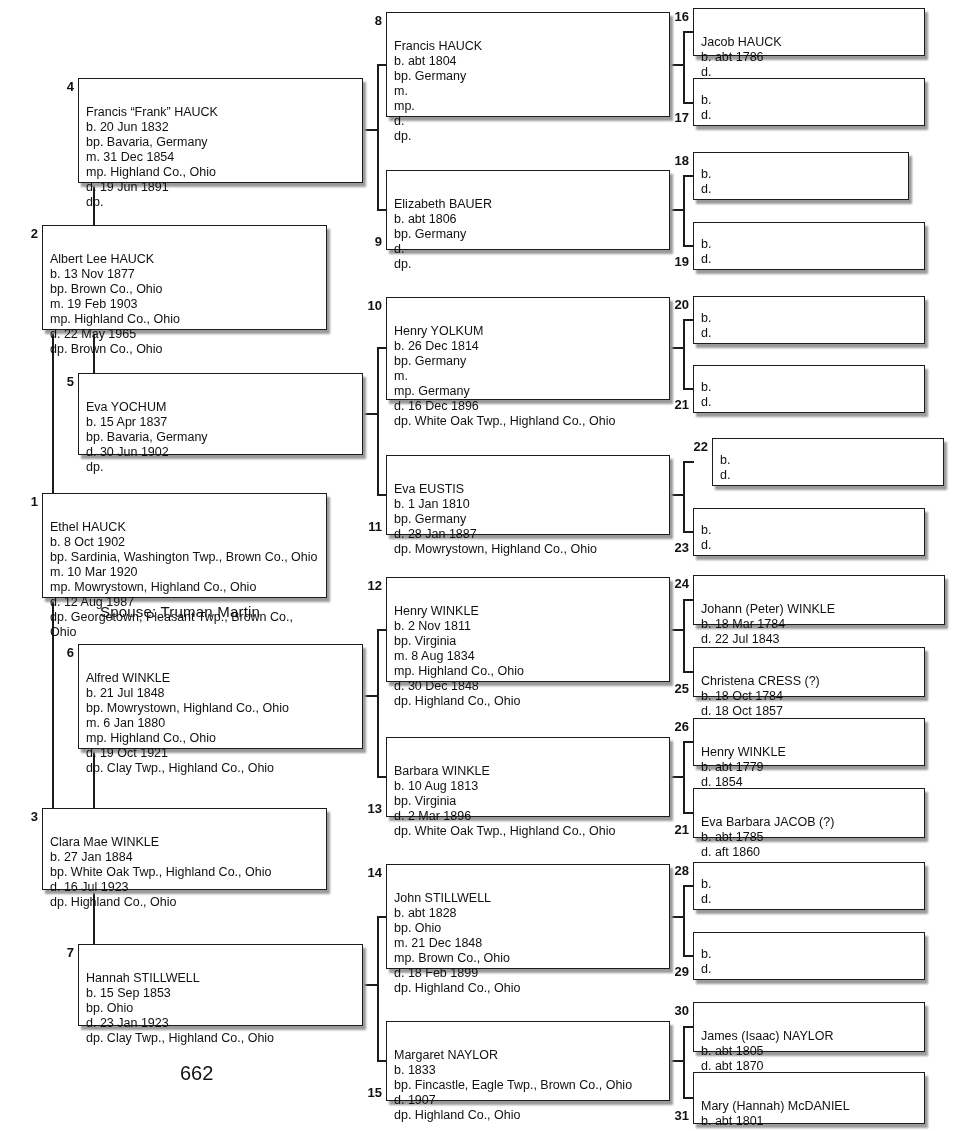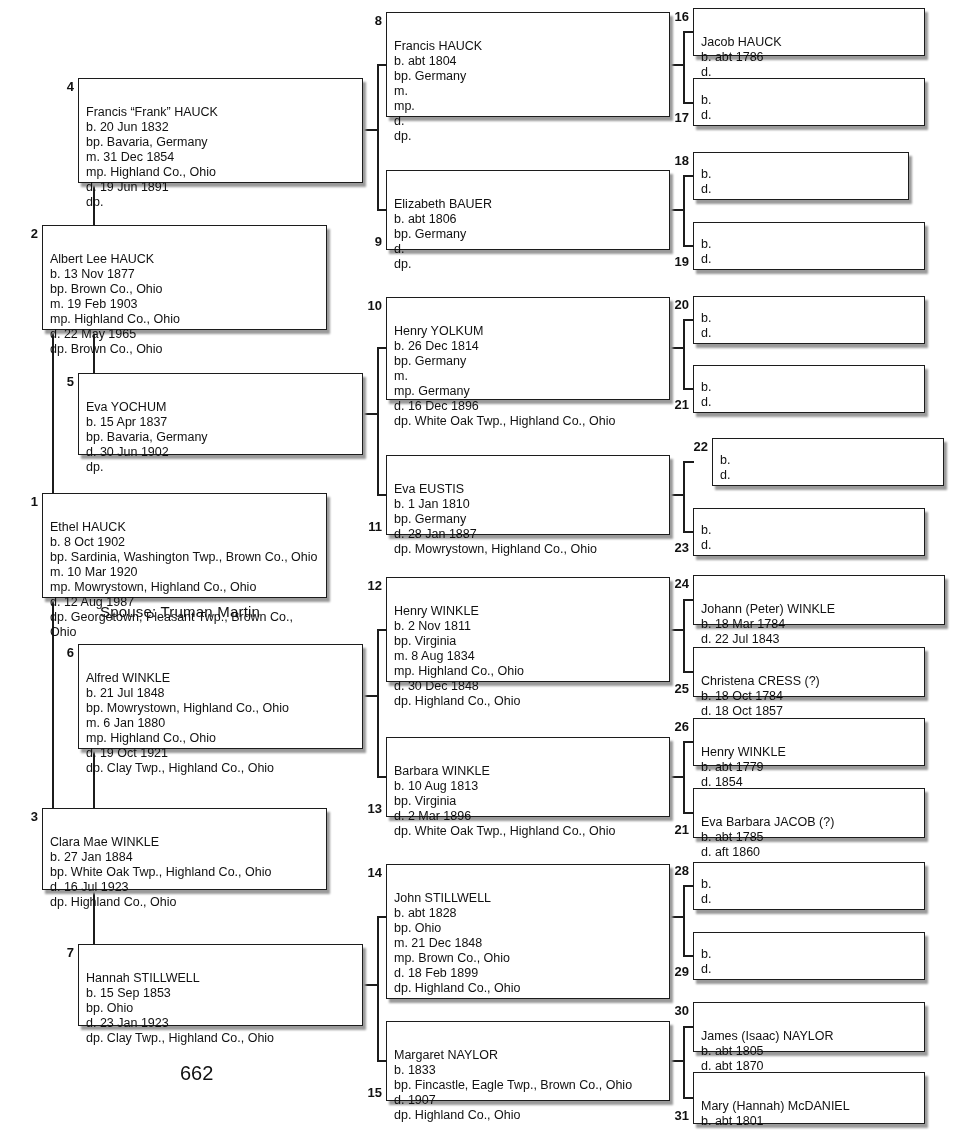--- a/index.html
+++ b/index.html
@@ -229,21 +229,21 @@
 dp. Highland Co., Ohio</div>
   </div>
   <div class="box" style="left:386px;top:737px;width:284px;height:80px">
     <span class="num num-bottom">13</span>
     <div class="pname">Barbara WINKLE</div>
     <div class="pdetails">b. 10 Aug 1813
 bp. Virginia
 d. 2 Mar 1896
 dp. White Oak Twp., Highland Co., Ohio</div>
   </div>
-  <div class="box" style="left:386px;top:864px;width:284px;height:135px">
+  <div class="box" style="left:386px;top:864px;width:284px;height:105px">
     <span class="num num-top">14</span>
     <div class="pname">John STILLWELL</div>
     <div class="pdetails">b. abt 1828
 bp. Ohio
 m. 21 Dec 1848
 mp. Brown Co., Ohio
 d. 18 Feb 1899
 dp. Highland Co., Ohio</div>
   </div>
   <div class="box" style="left:386px;top:1021px;width:284px;height:80px">

